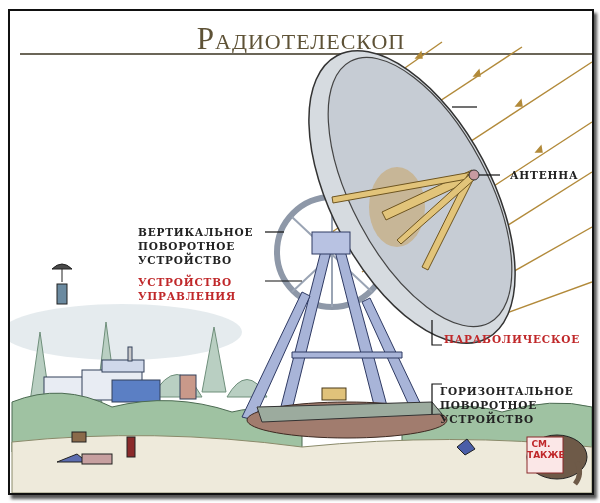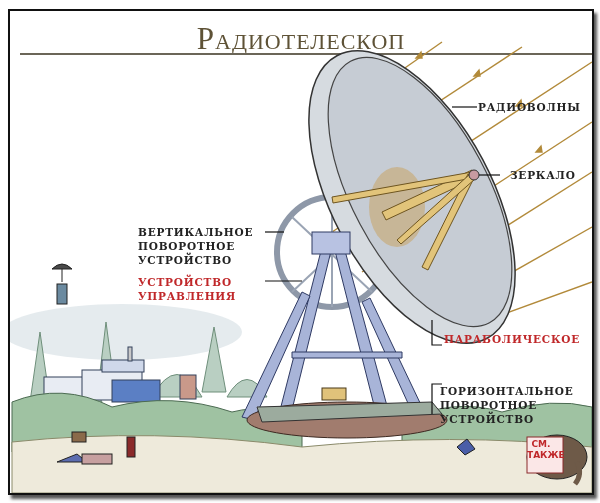--- a/index.html
+++ b/index.html
@@ -118,25 +118,22 @@
     <g stroke="#111" stroke-width="1.2" fill="none">
       <polyline points="450,105 475,105"></polyline>
       <polyline points="477,173 498,173"></polyline>
       <polyline points="263,230 282,230"></polyline>
       <polyline points="263,279 300,279"></polyline>
       <polyline points="430,318 430,343 440,343"></polyline>
       <polyline points="440,382 430,382 430,412"></polyline>
     </g>
   </svg>
 
-  <div class="lbl left" style="left:468px;top:89px;color:#222;">
-    <span>РАДИОВОЛНЫ</span>
-  </div>
   <div class="lbl left" style="left:500px;top:157px;color:#222;">
-    <span>ЗЕРКАЛО</span>
+    <span>АНТЕННА</span>
   </div>
   <div class="lbl right" style="left:128px;top:214px;width:125px;color:#222;">
     <span>ВЕРТИКАЛЬНОЕ</span>
     <span>ПОВОРОТНОЕ</span>
     <span>УСТРОЙСТВО</span>
   </div>
   <div class="lbl right" style="left:128px;top:264px;width:125px;color:#c0282a;">
     <span>УСТРОЙСТВО</span>
     <span>УПРАВЛЕНИЯ</span>
   </div>

